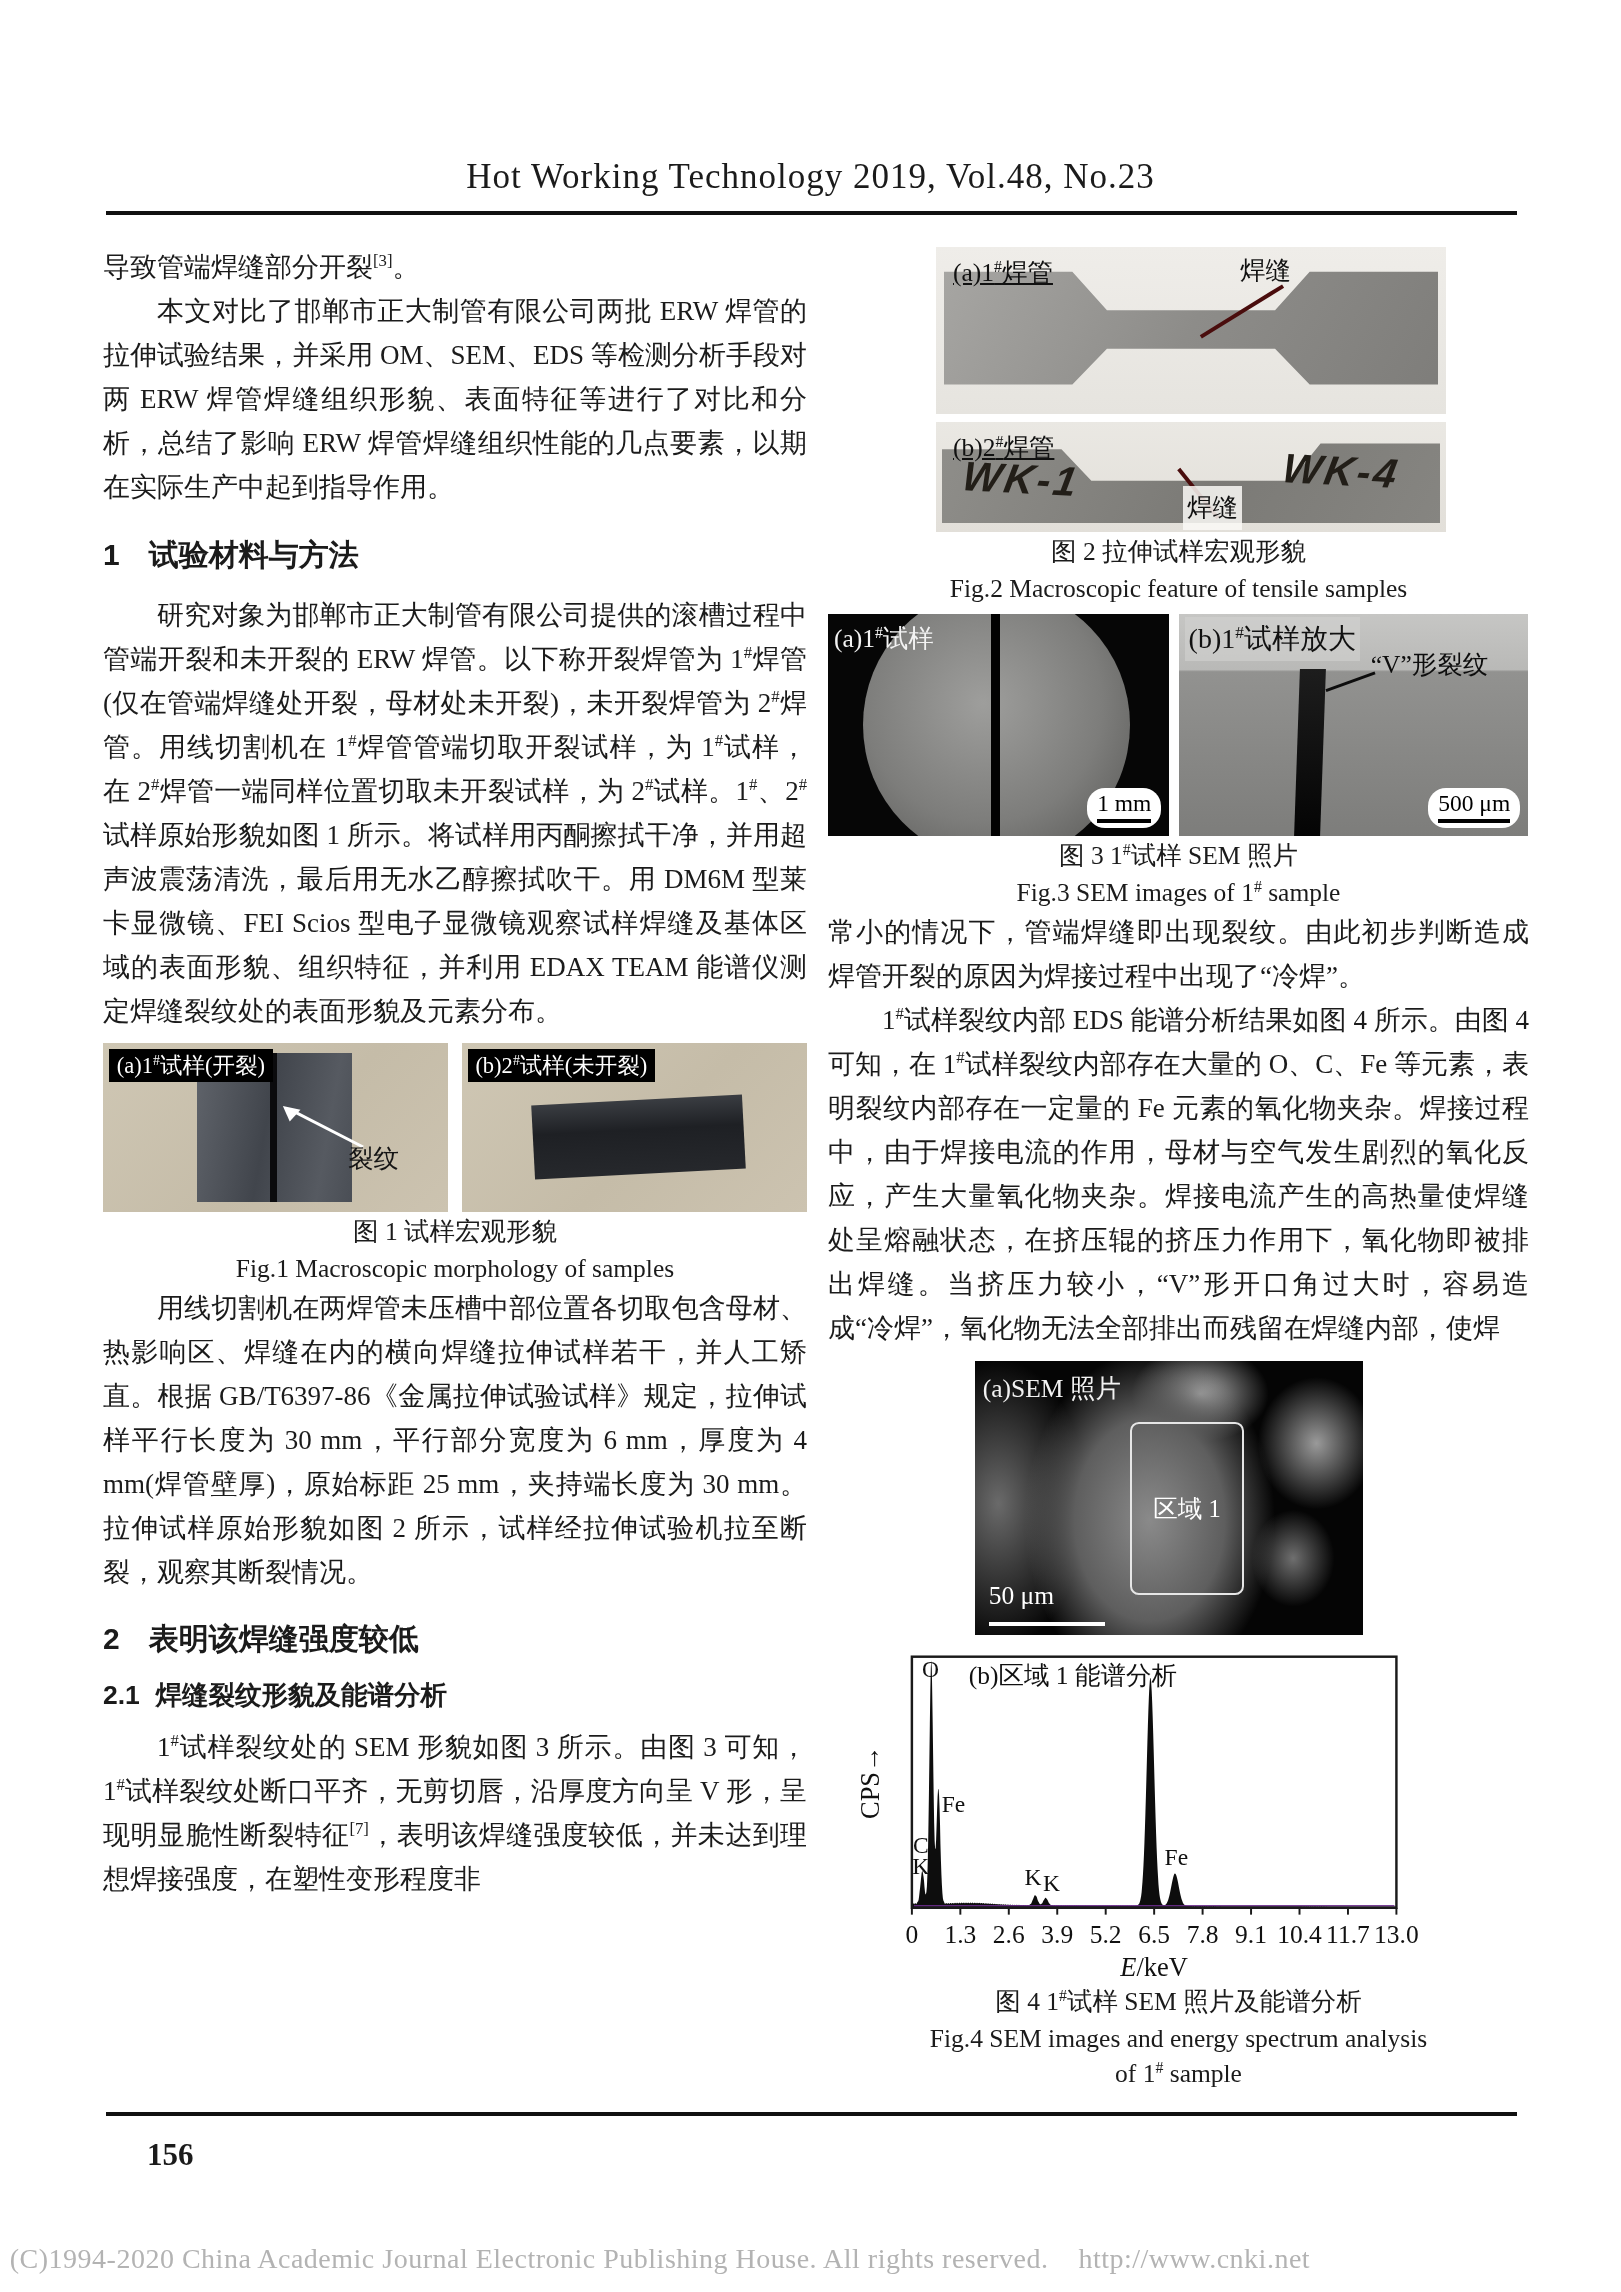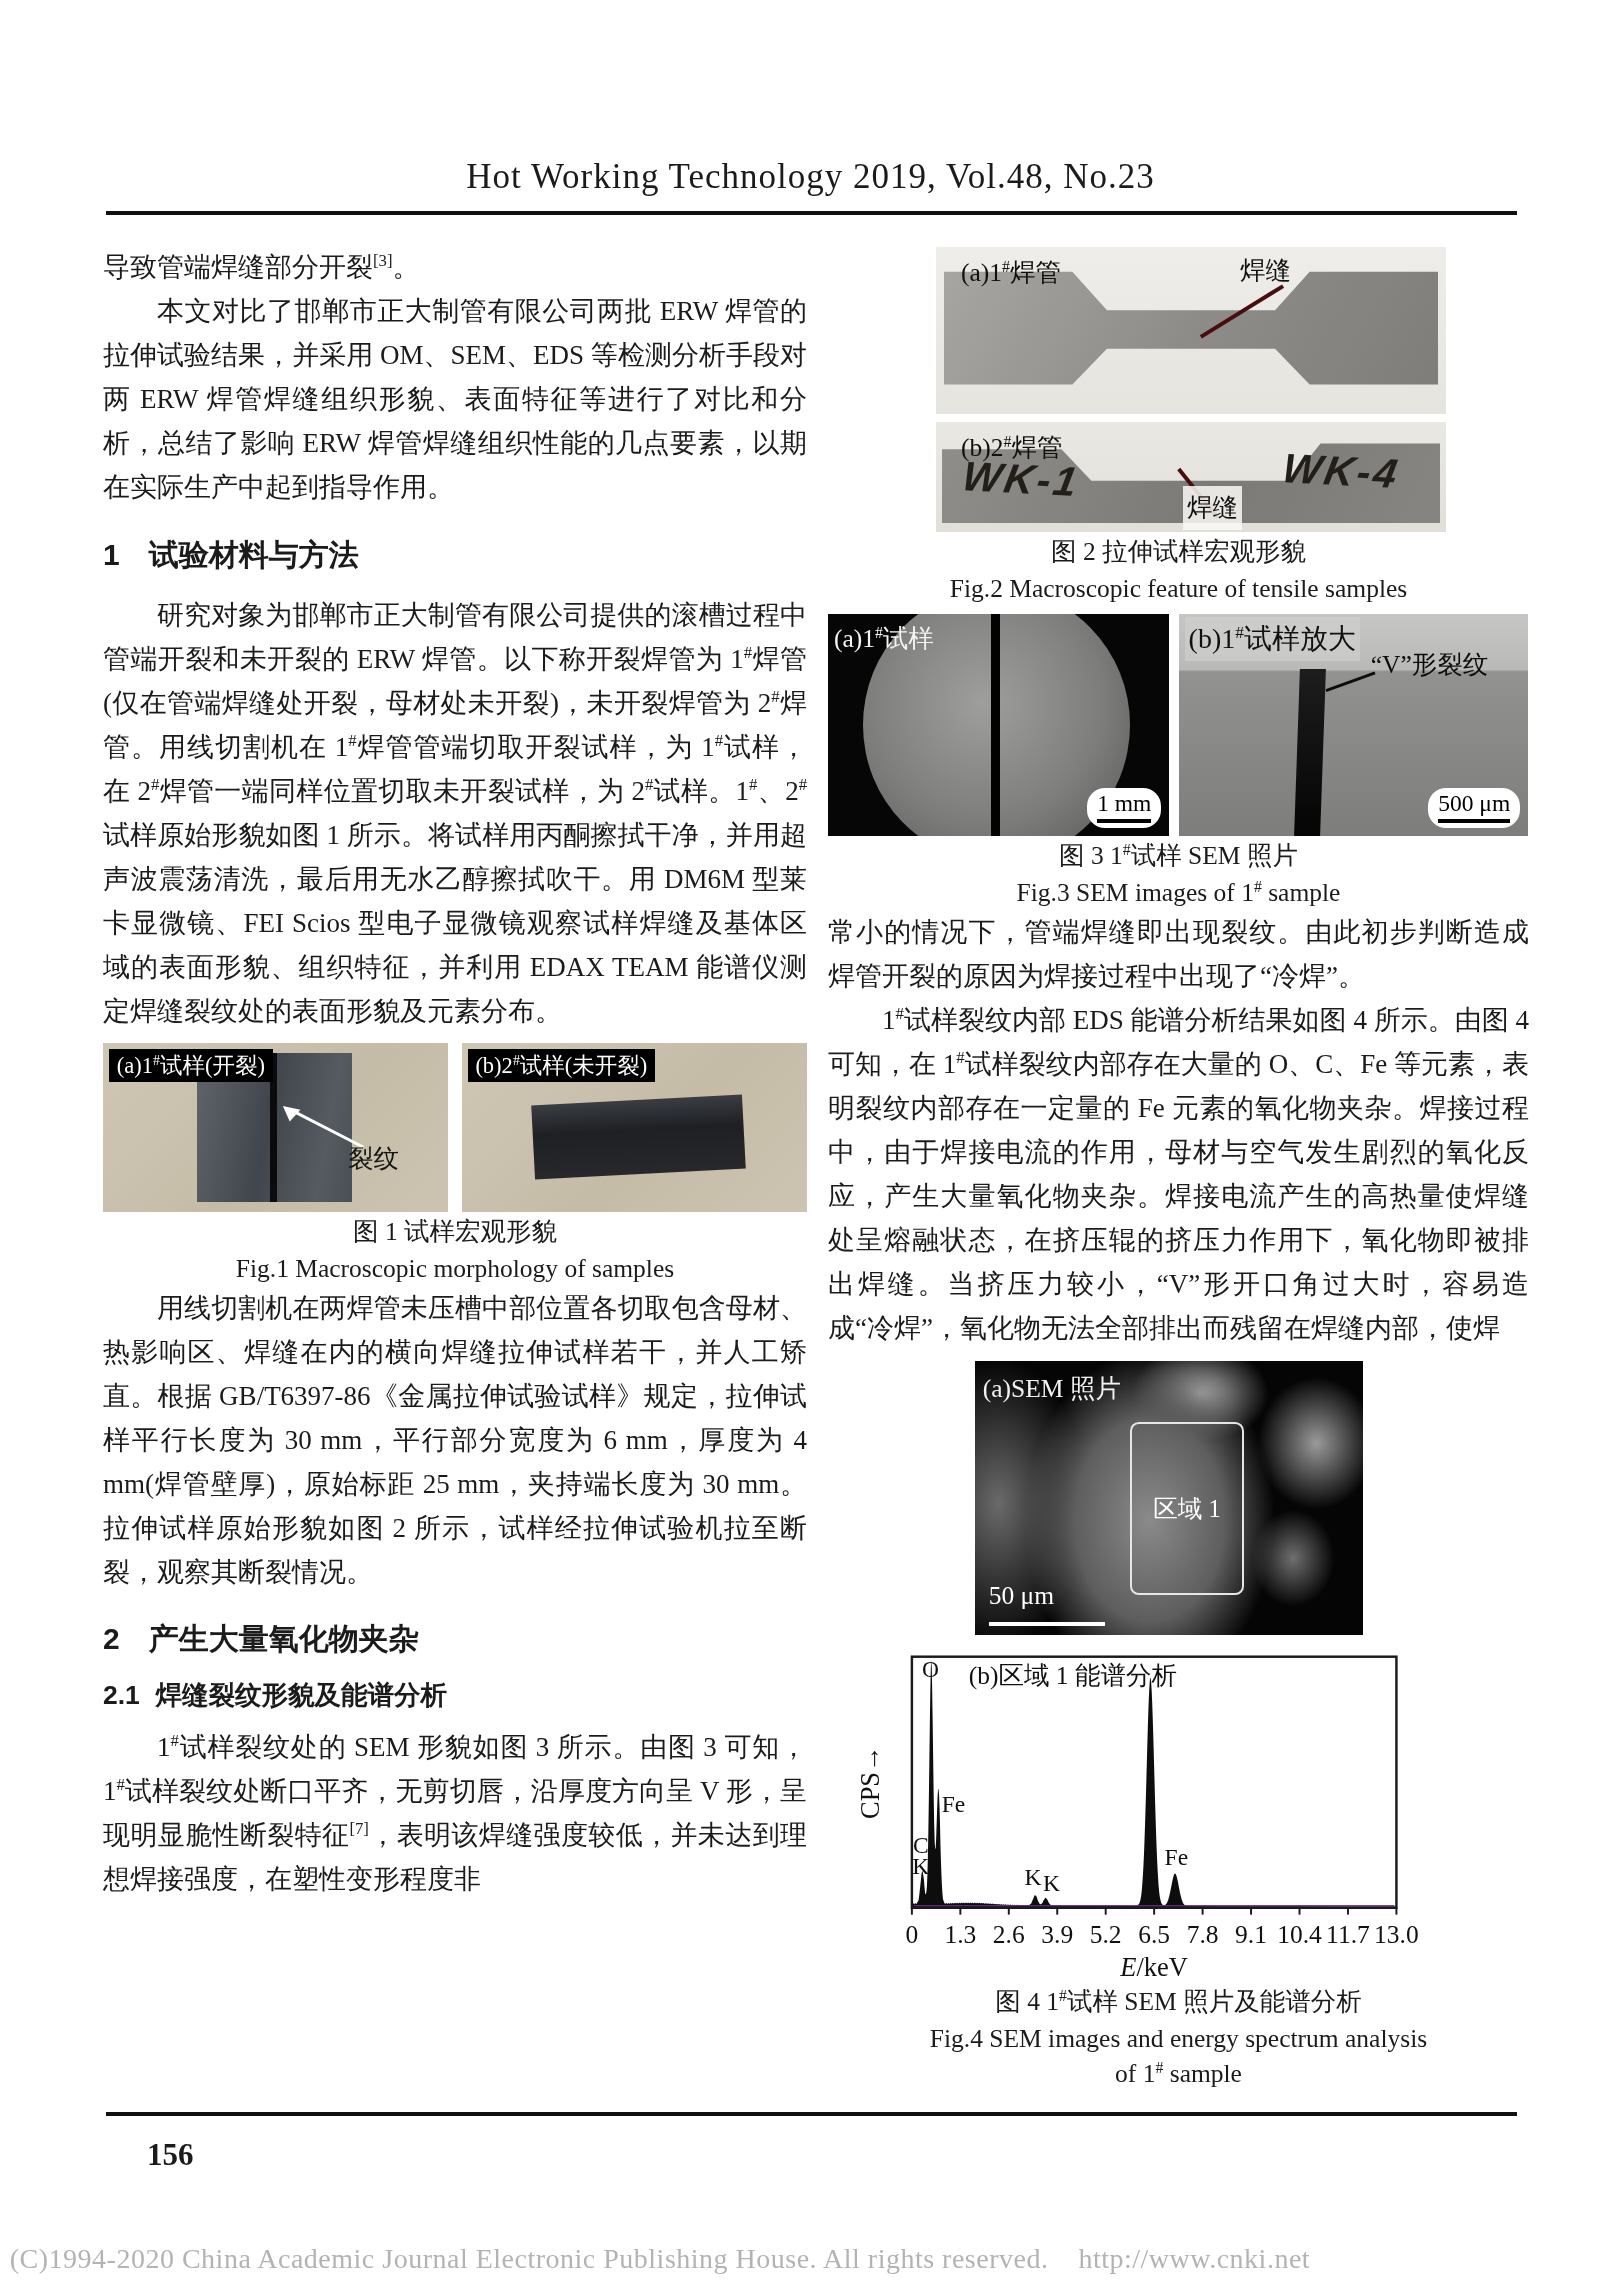--- a/index.html
+++ b/index.html
@@ -45,21 +45,21 @@
   
   .fig2{margin-top:2px;}
   .photo2a{position:relative;width:510px;height:167px;margin-left:108px;background:linear-gradient(180deg,#efede9,#e6e4df);overflow:hidden;}
   .photo2b{position:relative;width:510px;height:110px;margin:7.8px 0 0 108px;background:linear-gradient(180deg,#eae8e3,#e2dfd9);overflow:hidden;}
   .dogbone{position:absolute;left:7.8px;right:7.8px;top:13.7px;bottom:15.7px;
            background:linear-gradient(120deg,#a7a6a3,#8d8c89 50%,#7e7d7a);
            clip-path:polygon(0 8%,26% 8%,33% 36%,67% 36%,74% 8%,100% 8%,100% 90%,74% 90%,67% 64%,33% 64%,26% 90%,0 90%);}
   .dogbone2{position:absolute;left:5.9px;right:5.9px;top:5.9px;bottom:5.9px;
            background:linear-gradient(115deg,#8f8e8a,#7b7a76 55%,#868581);
            clip-path:polygon(0 22%,24% 22%,30% 54%,70% 54%,76% 16%,100% 16%,100% 97%,0 97%);}
-  .f2label{position:absolute;top:3.9px;left:25px;font-size:25.5px;color:#111;}
+  .f2label{position:absolute;top:3.9px;left:17px;font-size:25.5px;color:#111;text-decoration:underline;}
   .f2weld-a{position:absolute;top:2px;left:304px;font-size:25.5px;color:#111;}
   .redline-a{position:absolute;left:257px;top:35px;width:94px;height:59px;}
   .f2weld-b{position:absolute;bottom:2px;left:247px;font-size:25.5px;color:#111;background:rgba(250,249,246,.85);padding:0 3.9px;}
   .redline-b{position:absolute;left:227px;top:43px;width:59px;height:57px;}
   .hand{position:absolute;font-family:"Liberation Sans",sans-serif;font-weight:bold;font-style:italic;
         font-size:41px;color:#221e18;transform:skew(-10deg,3deg);letter-spacing:2.9px;}
   .hand.l{left:27.4px;top:35px;}
   .hand.r{right:47px;top:27.4px;}
 
   
@@ -135,21 +135,21 @@
           <div class="blklabel">(b)2<sup>#</sup>试样(未开裂)</div>
         </div>
       </div>
       <p class="caption">图 1  试样宏观形貌</p>
       <p class="caption en">Fig.1  Macroscopic morphology of samples</p>
     </div>
 
     <p class="indent">用线切割机在两焊管未压槽中部位置各切取包含母材、热影响区、焊缝在内的横向焊缝拉伸试样若干，并人工矫直。根据 GB/T6397-86《金属拉伸试验试样》规定，拉伸试样平行长度为 30 mm，平行部分宽度为 6 mm，厚度为 4 mm(焊管壁厚)，原始标距 25 mm，夹持端长度为 30 mm。拉伸试样原始形貌如图 2 所示，试样经拉伸试验机拉至断裂，观察其断裂情况。</p>
 
     <div class="h1">
-      <span class="num">2</span><span>产生大量氧化物夹杂</span>
+      <span class="num">2</span><span>表明该焊缝强度较低</span>
     </div>
     <div class="h2s">
       <span class="num">2.1</span><span>焊缝裂纹形貌及能谱分析</span>
     </div>
 
     <p class="indent">1<sup>#</sup>试样裂纹处的 SEM 形貌如图 3 所示。由图 3 可知，1<sup>#</sup>试样裂纹处断口平齐，无剪切唇，沿厚度方向呈 V 形，呈现明显脆性断裂特征<sup>[7]</sup>，表明该焊缝强度较低，并未达到理想焊接强度，在塑性变形程度非</p>
   </div>
 
   <div class="col col-right">
 

